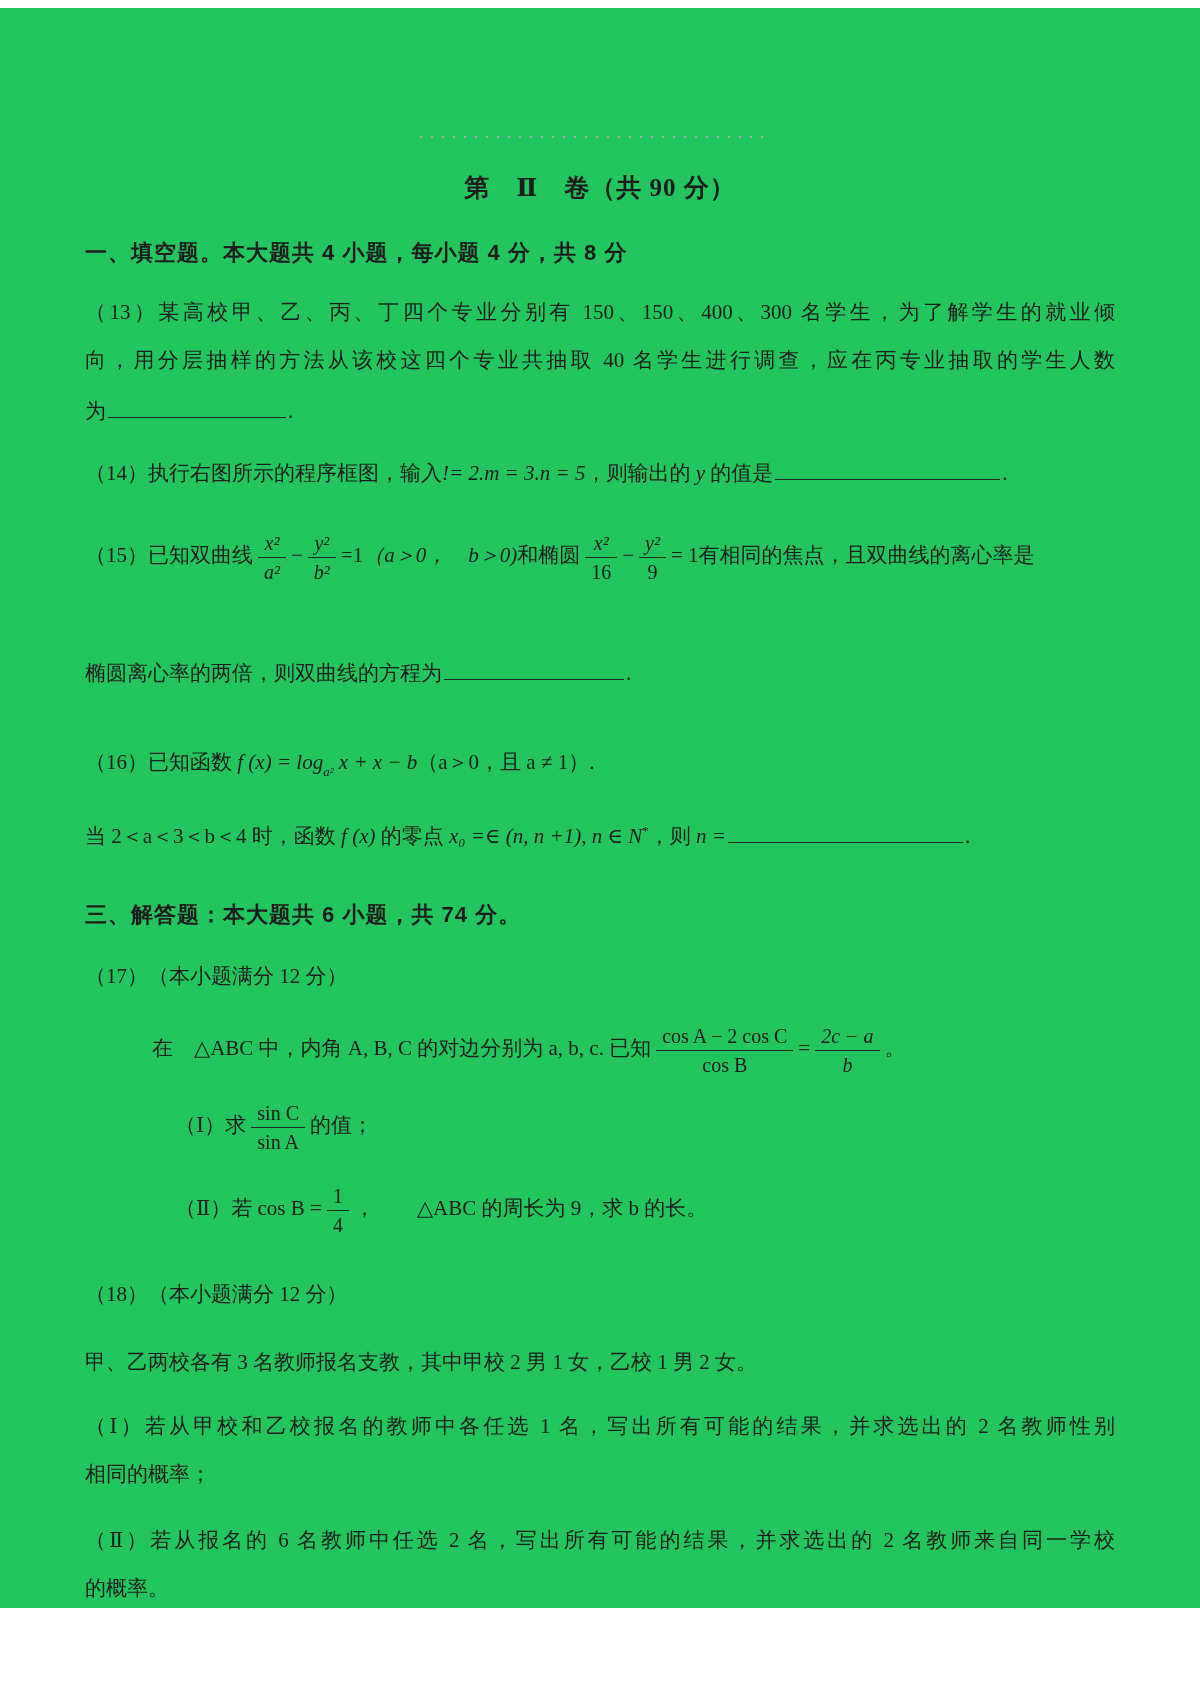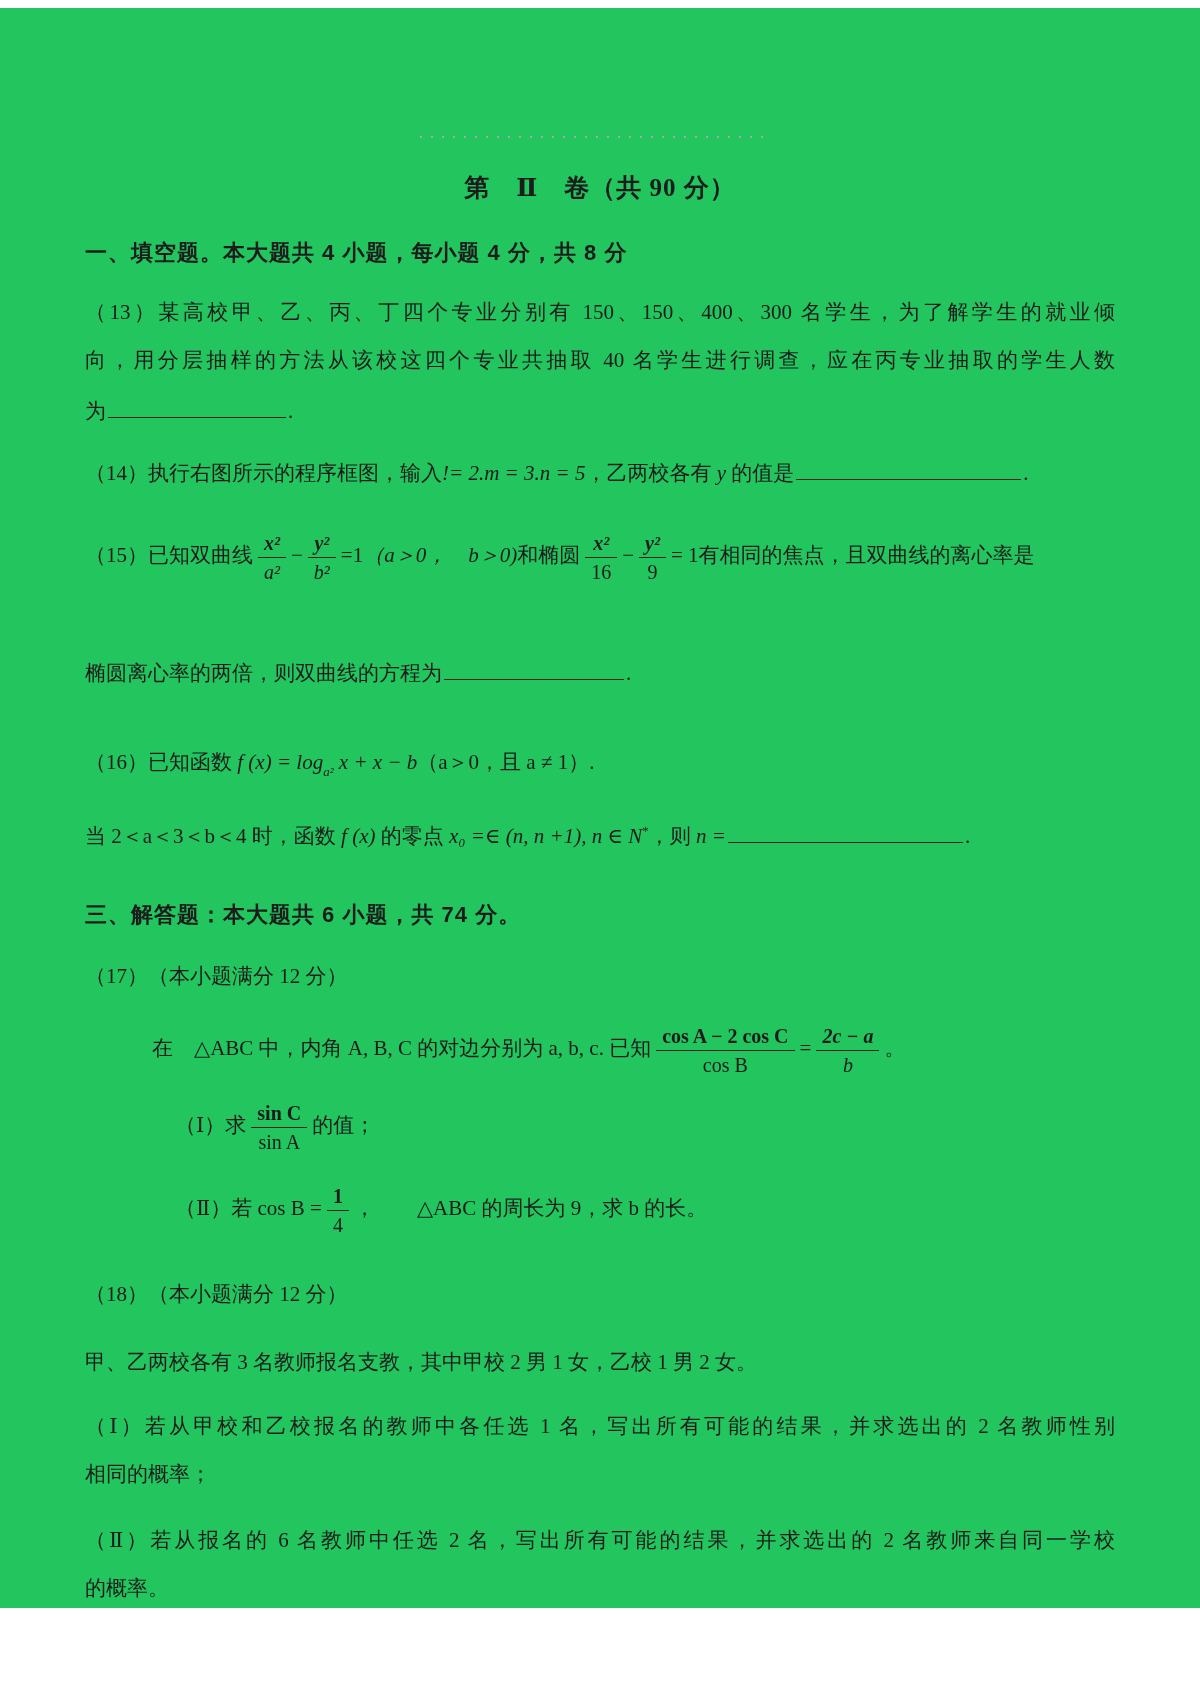--- a/index.html
+++ b/index.html
@@ -7,21 +7,21 @@
     position:relative;width:1200px;height:1600px;background:#22c55e;
     font-family:"Liberation Serif","DejaVu Serif",serif;
     color:#1c1c1c;overflow:hidden;margin-top:8px;
   }
   .abs{position:absolute;left:85px;white-space:nowrap;font-size:21px;line-height:1.35;}
   .just{width:1030px;white-space:normal;text-align:justify;text-align-last:justify;line-height:1.2;}
   .ttl{left:0;width:1200px;text-align:center;font-size:25px;font-weight:bold;letter-spacing:1px;white-space:normal;}
   .hd{font-size:22px;font-weight:bold;font-family:"Liberation Sans","DejaVu Sans",sans-serif;letter-spacing:1px;}
   .m{font-style:italic;text-align:center;}
   .fr{display:inline-block;vertical-align:middle;text-align:center;margin:0 5px;line-height:1.2;font-size:20px;}
-  .fr .n{display:block;padding:0 6px 2px;border-bottom:1.4px solid #222;font-weight:bold;}
+  .fr .n{display:block;padding:0 6px 2px;border-bottom:1.4px solid #222;}
   .fr .d{display:block;padding:2px 6px 0;}
   .bl{display:inline-block;height:1em;border-bottom:1.6px solid #222;margin:0 2px;}
   .sb{font-size:13px;vertical-align:-7px;font-style:italic;}
   .sp{font-size:13px;vertical-align:8px;}
   .dotline{position:absolute;left:420px;top:128px;width:348px;height:2px;
     background:repeating-linear-gradient(90deg,#a9a9a9 0 2px,transparent 2px 11px);}
   .vdots{position:absolute;left:92px;top:1604px;display:flex;flex-direction:column;gap:9px;}
   .vdots i{width:3px;height:3px;background:#9a9a9a;border-radius:50%;}
 </style>
 </head>
@@ -32,21 +32,21 @@
   <div class="dotline"></div>
 
   <div class="abs ttl" style="top:163px">第　Ⅱ　卷（共 90 分）</div>
 
   <div class="abs hd" style="top:230px">一、填空题。本大题共 4 小题，每小题 4 分，共 8 分</div>
 
   <div class="abs just" style="top:292px">（13）某高校甲、乙、丙、丁四个专业分别有 150、150、400、300 名学生，为了解学生的就业倾</div>
   <div class="abs just" style="top:340px">向，用分层抽样的方法从该校这四个专业共抽取 40 名学生进行调查，应在丙专业抽取的学生人数</div>
   <div class="abs" style="top:388px"><span>为</span><span class="bl" style="width:178px"></span><span>.</span></div>
 
-  <div class="abs" style="top:450px"><span>（14）执行右图所示的程序框图，输入</span><span class="m">!= 2.m = 3.n = 5</span><span>，乙两校各有 </span><span class="m">y</span><span> 的值是</span><span class="bl" style="width:225px"></span><span>.</span></div>
+  <div class="abs" style="top:450px"><span>（14）执行右图所示的程序框图，输入</span><span class="m">!= 2.m = 3.n = 5</span><span>，则输出的 </span><span class="m">y</span><span> 的值是</span><span class="bl" style="width:225px"></span><span>.</span></div>
 
   <div class="abs" style="top:523px"><span>（15）已知双曲线</span><span class="fr m"><span class="n">x²</span><span class="d">a²</span></span><span>−</span><span class="fr m"><span class="n">y²</span><span class="d">b²</span></span><span>=1</span><span class="m">（a＞0，　b＞0)</span><span>和椭圆</span><span class="fr m"><span class="n">x²</span><span class="d" style="font-style:normal">16</span></span><span>−</span><span class="fr m"><span class="n">y²</span><span class="d" style="font-style:normal">9</span></span><span>= 1</span><span>有相同的焦点，且双曲线的离心率是</span></div>
 
   <div class="abs" style="top:650px"><span>椭圆离心率的两倍，则双曲线的方程为</span><span class="bl" style="width:180px"></span><span>.</span></div>
 
   <div class="abs" style="top:740px"><span>（16）已知函数 </span><span class="m">f (x) = log</span><span class="sb">a²</span><span class="m"> x + x − b</span><span>（a＞0，且 a ≠ 1）.</span></div>
 
   <div class="abs" style="top:813px"><span>当 2＜a＜3＜b＜4 时，函数 </span><span class="m">f (x)</span><span> 的零点 </span><span class="m">x₀ =∈ (n, n +1), n ∈ N</span><span class="sp">*</span><span>，则 </span><span class="m">n =</span><span class="bl" style="width:235px"></span><span>.</span></div>
 
   <div class="abs hd" style="top:892px">三、解答题：本大题共 6 小题，共 74 分。</div>

